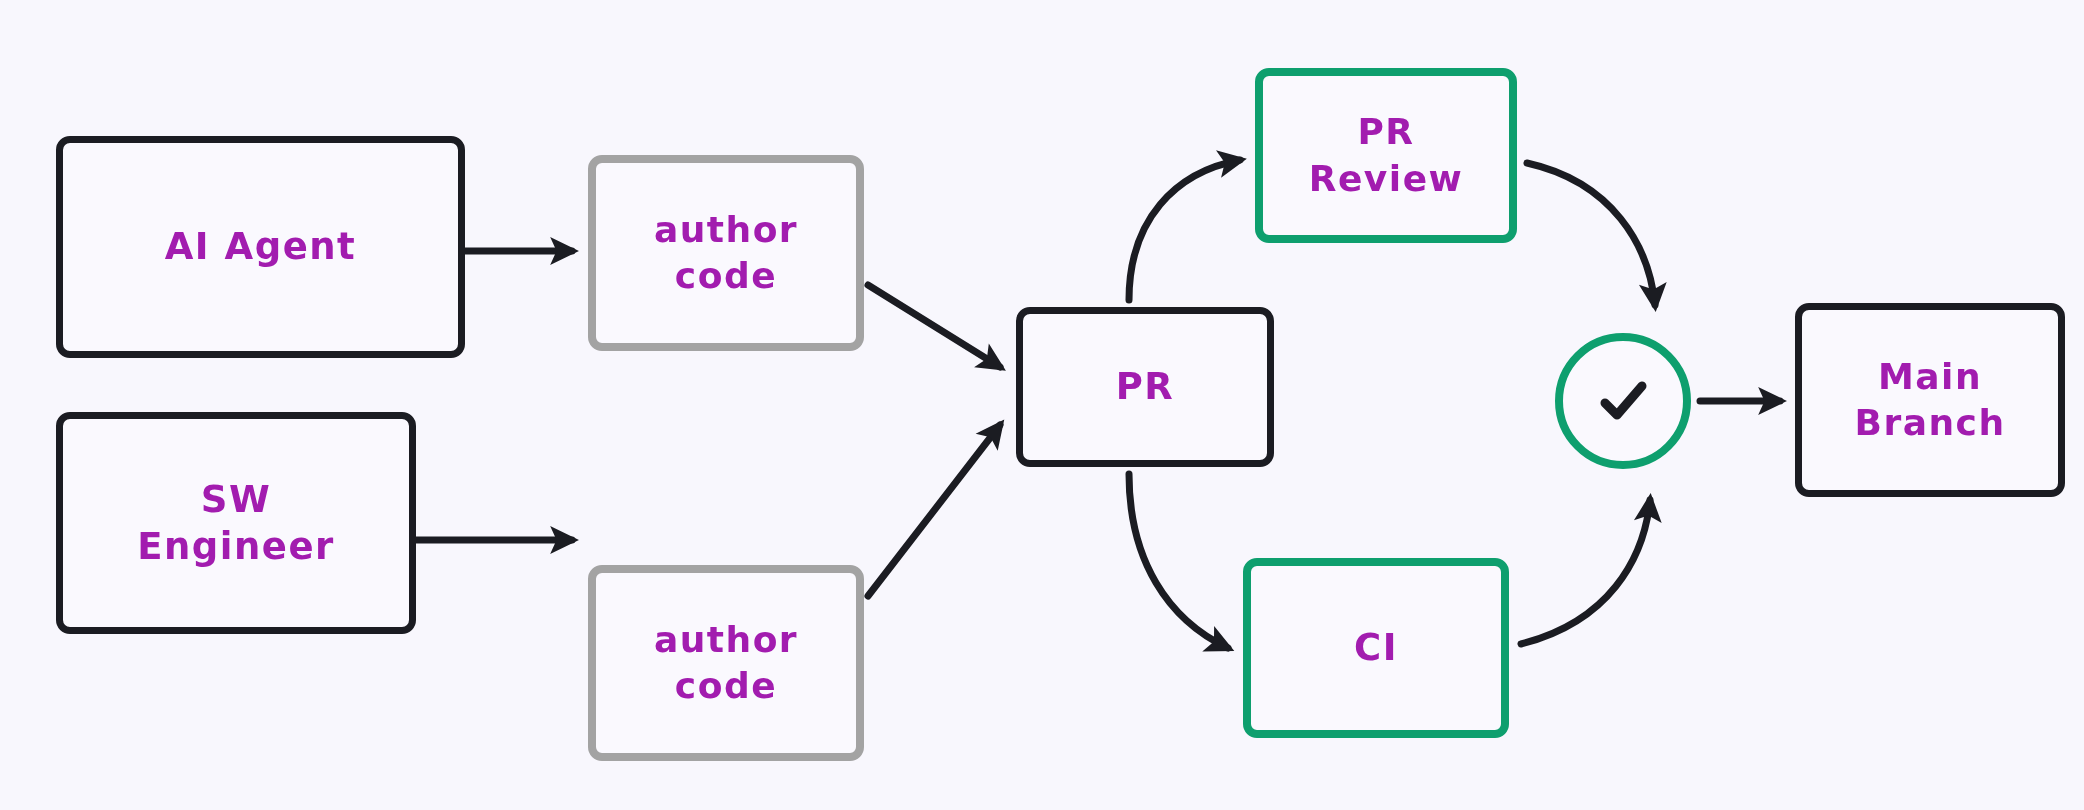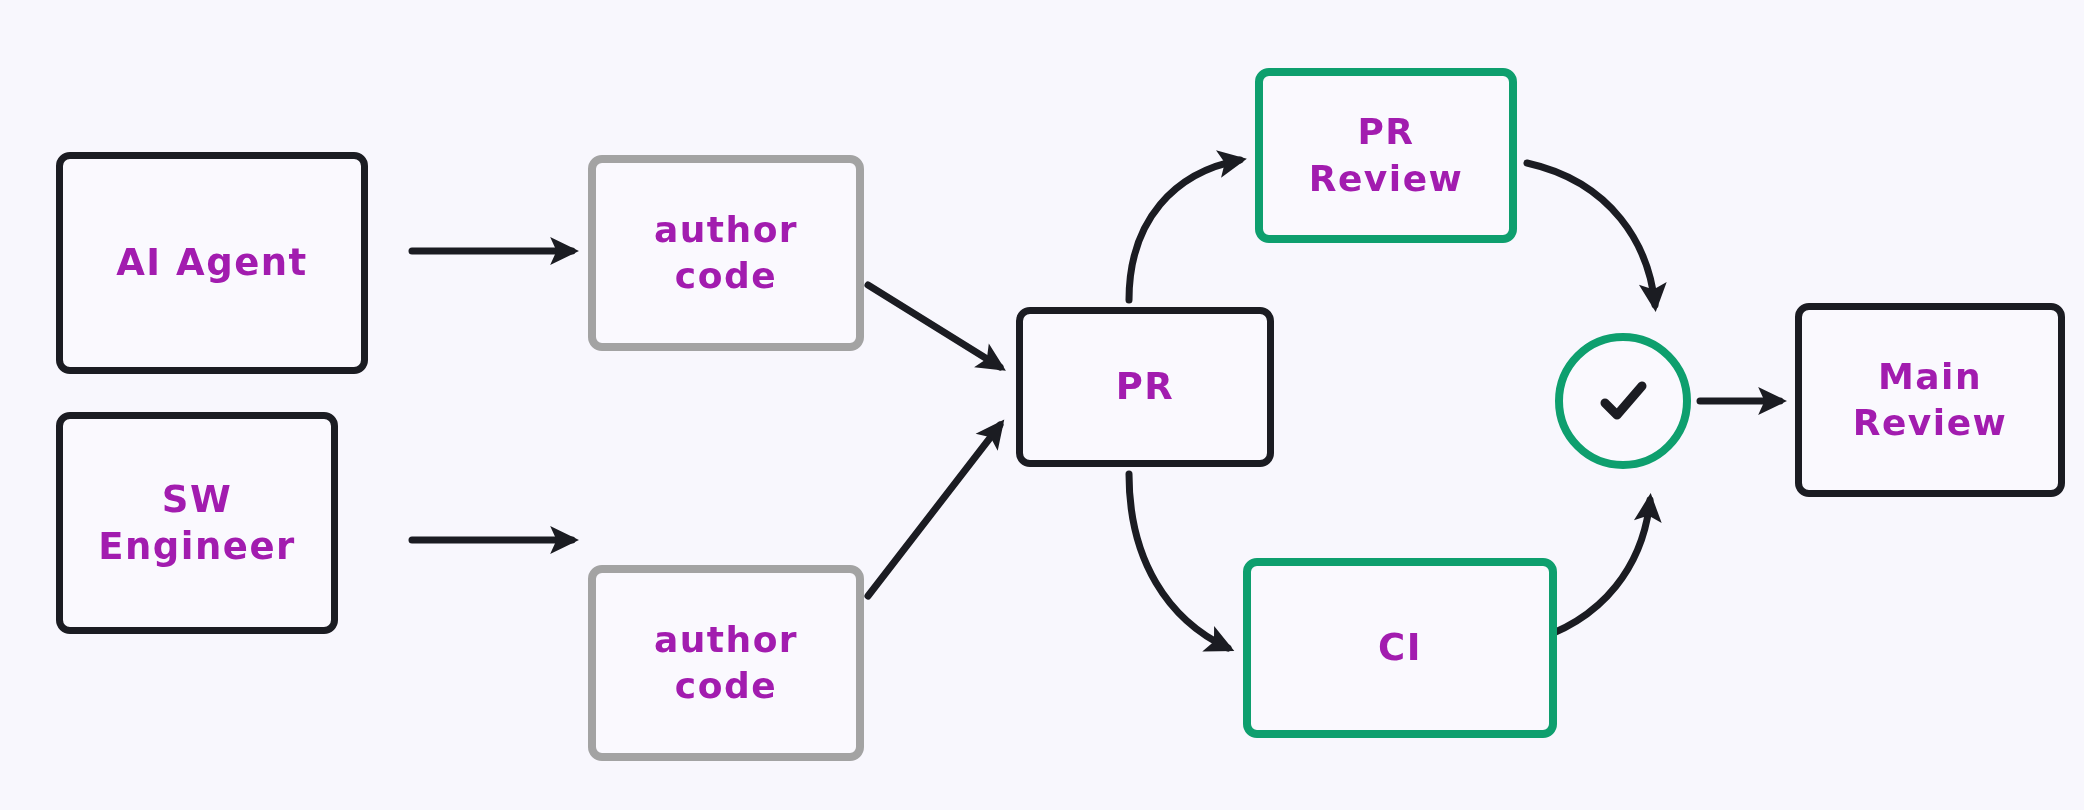--- a/index.html
+++ b/index.html
@@ -115,25 +115,25 @@
 
     <g>
       <path class="edge-path" d="M 1521 644 C 1608 622 1644 560 1650 500" marker-end="url(#arrowDark)"></path>
     </g>
 
     <g>
       <path class="edge-path" d="M 1700 401 L 1780 401" marker-end="url(#arrowDark)"></path>
     </g>
   </svg>
 
-  <div class="node node-dark" style="left:56px; top:152px; width:312px; height:222px;">
+  <div class="node node-dark" style="left:56px; top:136px; width:409px; height:222px;">
     <span class="label" style="font-size:37px;">AI Agent</span>
   </div>
 
-  <div class="node node-dark" style="left:56px; top:412px; width:282px; height:222px;">
+  <div class="node node-dark" style="left:56px; top:412px; width:360px; height:222px;">
     <span class="label" style="font-size:37px; white-space:pre-line;">SW
 Engineer</span>
   </div>
 
   <div class="node node-blue" style="left:588px; top:155px; width:276px; height:196px;">
     <span class="label" style="font-size:36px; white-space:pre-line;">author
 code</span>
   </div>
 
   <div class="node node-blue" style="left:588px; top:565px; width:276px; height:196px;">
@@ -143,27 +143,27 @@
 
   <div class="node node-dark" style="left:1016px; top:307px; width:258px; height:160px;">
     <span class="label" style="font-size:37px;">PR</span>
   </div>
 
   <div class="node node-green" style="left:1255px; top:68px; width:262px; height:175px;">
     <span class="label" style="font-size:36px; white-space:pre-line;">PR
 Review</span>
   </div>
 
-  <div class="node node-green" style="left:1243px; top:558px; width:314px; height:180px;">
+  <div class="node node-green" style="left:1243px; top:558px; width:266px; height:180px;">
     <span class="label" style="font-size:37px;">CI</span>
   </div>
 
   <div class="node node-dark" style="left:1795px; top:303px; width:270px; height:194px;">
     <span class="label" style="font-size:36px; white-space:pre-line;">Main
-Review</span>
+Branch</span>
   </div>
 
   <div class="check-circle" style="left:1555px; top:333px; width:136px; height:136px;">
     <svg width="72" height="72" viewBox="0 0 72 72" xmlns="http://www.w3.org/2000/svg">
       <path class="check-mark" d="M 18 38 L 30 50 L 55 21"></path>
     </svg>
   </div>
 
 </div>
 

